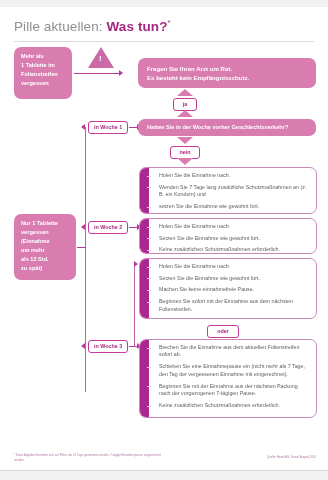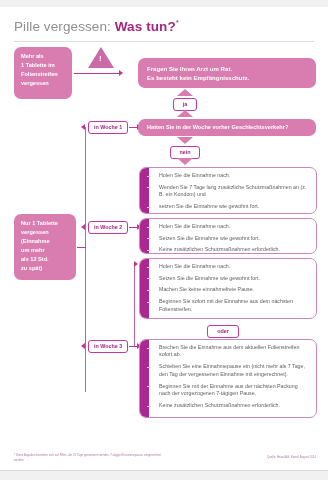--- a/index.html
+++ b/index.html
@@ -124,21 +124,21 @@
 </style>
 </head>
 <body>
 
 <div class="page">
 
   <div class="topbar"></div>
 
   <div class="header">
     <div class="title">
-      <span class="t1">Pille vergessen:</span>
+      <span class="t1">Pille aktuellen:</span>
       <span class="t2">Was tun?</span><span class="ast">*</span>
     </div>
   </div>
   <div class="rule"></div>
 
   <div class="canvas">
 
     <div class="pink" style="left:14px;top:5px;width:58px;height:52px;">
       <div>Mehr als</div>
       <div>1 Tablette im</div>

